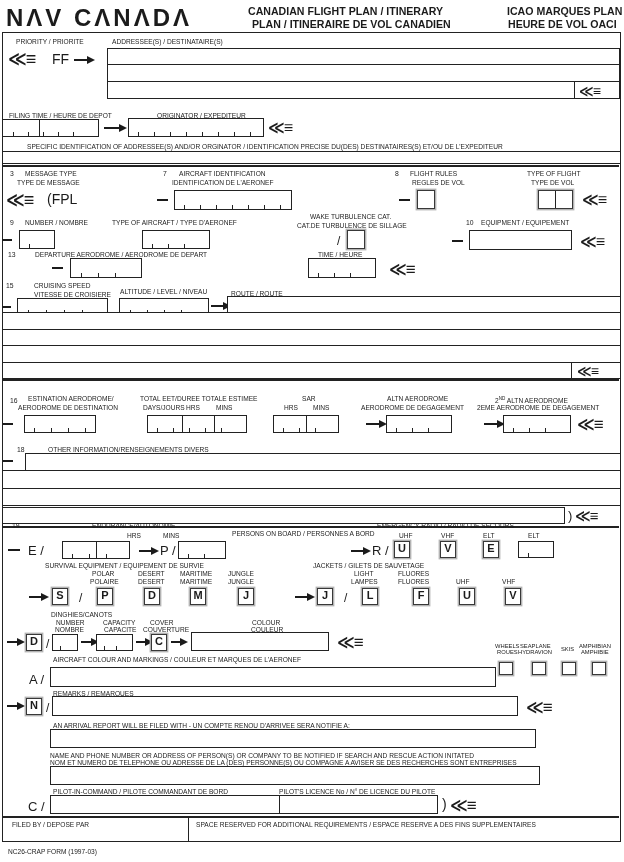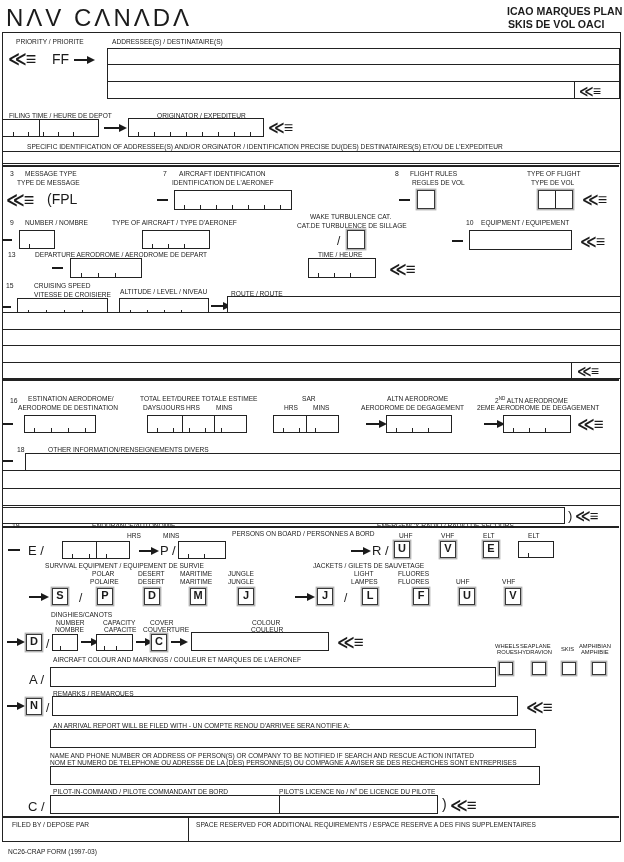--- a/index.html
+++ b/index.html
@@ -17,33 +17,35 @@
   .dash { position:absolute; height:2px; background:#1b1b1b; }
   .arr { position:absolute; height:2px; background:#1b1b1b; }
   .arr::after { content:""; position:absolute; right:-8px; top:-3.5px; width:0; height:0;
     border-left:8px solid #1b1b1b; border-top:4.5px solid transparent; border-bottom:4.5px solid transparent; }
   .hline { position:absolute; left:2px; width:617px; height:1px; background:#222; }
   .vline { position:absolute; width:1px; background:#222; }
   .vd { position:absolute; top:0; bottom:0; width:1px; background:#222; }
   .tk { background-image:repeating-linear-gradient(90deg,#222 0 1px,transparent 1px var(--tw,16px));
         background-size:calc(100% - 2*var(--to,9px)) 4px; background-repeat:no-repeat;
         background-position:var(--to,9px) bottom; }
-  .logo { position:absolute; left:6px; top:4px; font-size:24px; font-weight:400; letter-spacing:3px; white-space:nowrap; }
+  .logo { position:absolute; left:6px; top:4px; font-size:24px; font-weight:700; letter-spacing:3px; white-space:nowrap; }
   .htitle { position:absolute; font-size:10.6px; font-weight:700; line-height:13px; white-space:nowrap; }
   .supnd { font-size:4.6px; vertical-align:3px; }
   .slash { position:absolute; font-size:12px; line-height:12px; }
 </style>
 </head>
 <body>
 
 <div id="form">
 
   <div class="logo">NΛV CΛNΛDΛ</div>
+  <div class="htitle" style="left:248px;top:5px;">CANADIAN FLIGHT PLAN / ITINERARY</div>
+  <div class="htitle" style="left:252px;top:18px;">PLAN / ITINERAIRE DE VOL CANADIEN</div>
   <div class="htitle" style="left:507px;top:5px;">ICAO MARQUES PLAN</div>
-  <div class="htitle" style="left:508px;top:18px;">SKIS DE VOL OACI</div>
+  <div class="htitle" style="left:508px;top:18px;">HEURE DE VOL OACI</div>
 
   <div class="box" style="left:2px;top:32px;width:619px;height:810px;border-width:1.5px;"></div>
 
   <div class="lab" style="left:16px;top:38px;">PRIORITY / PRIORITE</div>
   <div class="eom" style="left:8px;top:50px;font-size:18px;">≪≡</div>
   <div class="big" style="left:52px;top:53px;font-size:14px;">FF</div>
   <div class="arr" style="left:74px;top:59px;width:13px;"></div>
   <div class="lab" style="left:112px;top:38px;">ADDRESSEE(S) / DESTINATAIRE(S)</div>
   <div class="box" style="left:107px;top:48px;width:513px;height:17px;"></div>
   <div class="box" style="left:107px;top:64px;width:513px;height:18px;"></div>

